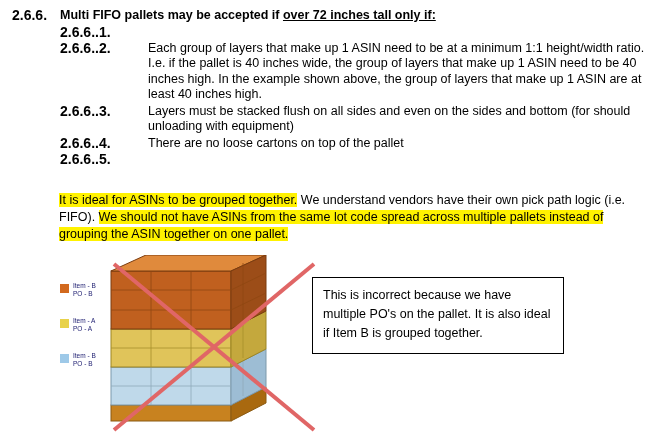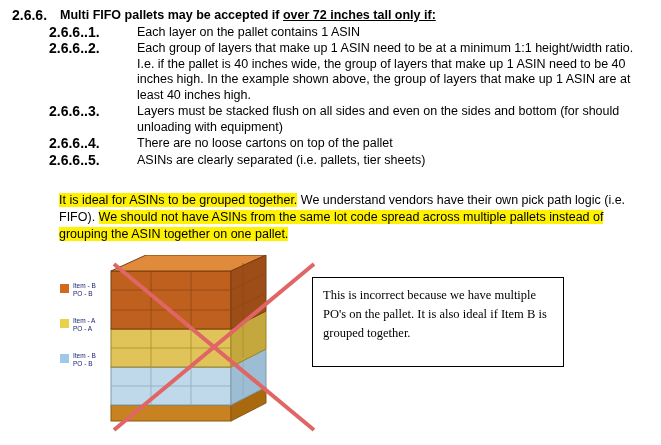--- a/index.html
+++ b/index.html
@@ -34,21 +34,21 @@
     margin-bottom: 1px;
   }
   .num {
     font-family: "Liberation Sans", sans-serif;
     font-weight: bold;
     font-size: 14px;
     line-height: 15px;
     flex: 0 0 auto;
   }
   .num-l1 { width: 48px; }
-  .num-l2 { width: 70px; margin-left: 37px; }
+  .num-l2 { width: 70px; margin-left: 48px; }
   .txt {
     font-family: "Liberation Sans", sans-serif;
     font-size: 12.5px;
     line-height: 15.5px;
     flex: 1 1 auto;
   }
   .txt-l1 { font-weight: bold; }
   .u-bold {
     font-weight: bold;
     text-decoration: underline;
@@ -79,22 +79,22 @@
   }
 
   
   .callout {
     position: absolute;
     left: 312px;
     top: 277px;
     width: 252px;
     border: 1px solid #000000;
     background: #ffffff;
-    padding: 8px 10px 23px 10px;
-    font-family: Liberation Serif, serif;
+    padding: 8px 10px 10px 10px;
+    font-family: Liberation Sans, sans-serif;
     font-size: 12.5px;
     line-height: 19px;
     box-sizing: border-box;
   }
 
   
   .legend {
     position: absolute;
     left: 60px;
     top: 282px;
@@ -136,41 +136,39 @@
 
   <div class="clause">
 
     <div class="row">
       <div class="num num-l1">2.6.6.</div>
       <div class="txt txt-l1"><span>Multi FIFO pallets may be accepted if </span><span class="u-bold">over 72 inches tall only if:</span></div>
     </div>
 
     <div class="row">
       <div class="num num-l2">2.6.6..1.</div>
-      <div class="txt indent-body">Each layer on the pallet contains 1 ASIN</div>
     </div>
 
     <div class="row">
       <div class="num num-l2">2.6.6..2.</div>
       <div class="txt indent-body">Each group of layers that make up 1 ASIN need to be at a minimum 1:1 height/width ratio. I.e. if the pallet is 40 inches wide, the group of layers that make up 1 ASIN need to be 40 inches high. In the example shown above, the group of layers that make up 1 ASIN are at least 40 inches high.</div>
     </div>
 
     <div class="row">
       <div class="num num-l2">2.6.6..3.</div>
       <div class="txt indent-body">Layers must be stacked flush on all sides and even on the sides and bottom (for should unloading with equipment)</div>
     </div>
 
     <div class="row">
       <div class="num num-l2">2.6.6..4.</div>
       <div class="txt indent-body">There are no loose cartons on top of the pallet</div>
     </div>
 
     <div class="row">
       <div class="num num-l2">2.6.6..5.</div>
-      <div class="txt indent-body">ASINs are clearly separated (i.e. pallets, tier sheets)</div>
     </div>
 
   </div>
 
   <div class="para"><span class="hl">It is ideal for ASINs to be grouped together.</span><span> We understand vendors have their own pick path logic (i.e. FIFO). </span><span class="hl">We should not have ASINs from the same lot code spread across multiple pallets instead of grouping the ASIN together on one pallet.</span></div>
 
   <div class="figure">
     <svg width="260" height="180" viewBox="0 0 260 180">
 
       <polygon points="55,150 175,150 210,132 90,132" fill="#d79a3c" stroke="#8a5a12" stroke-width="1"></polygon>

